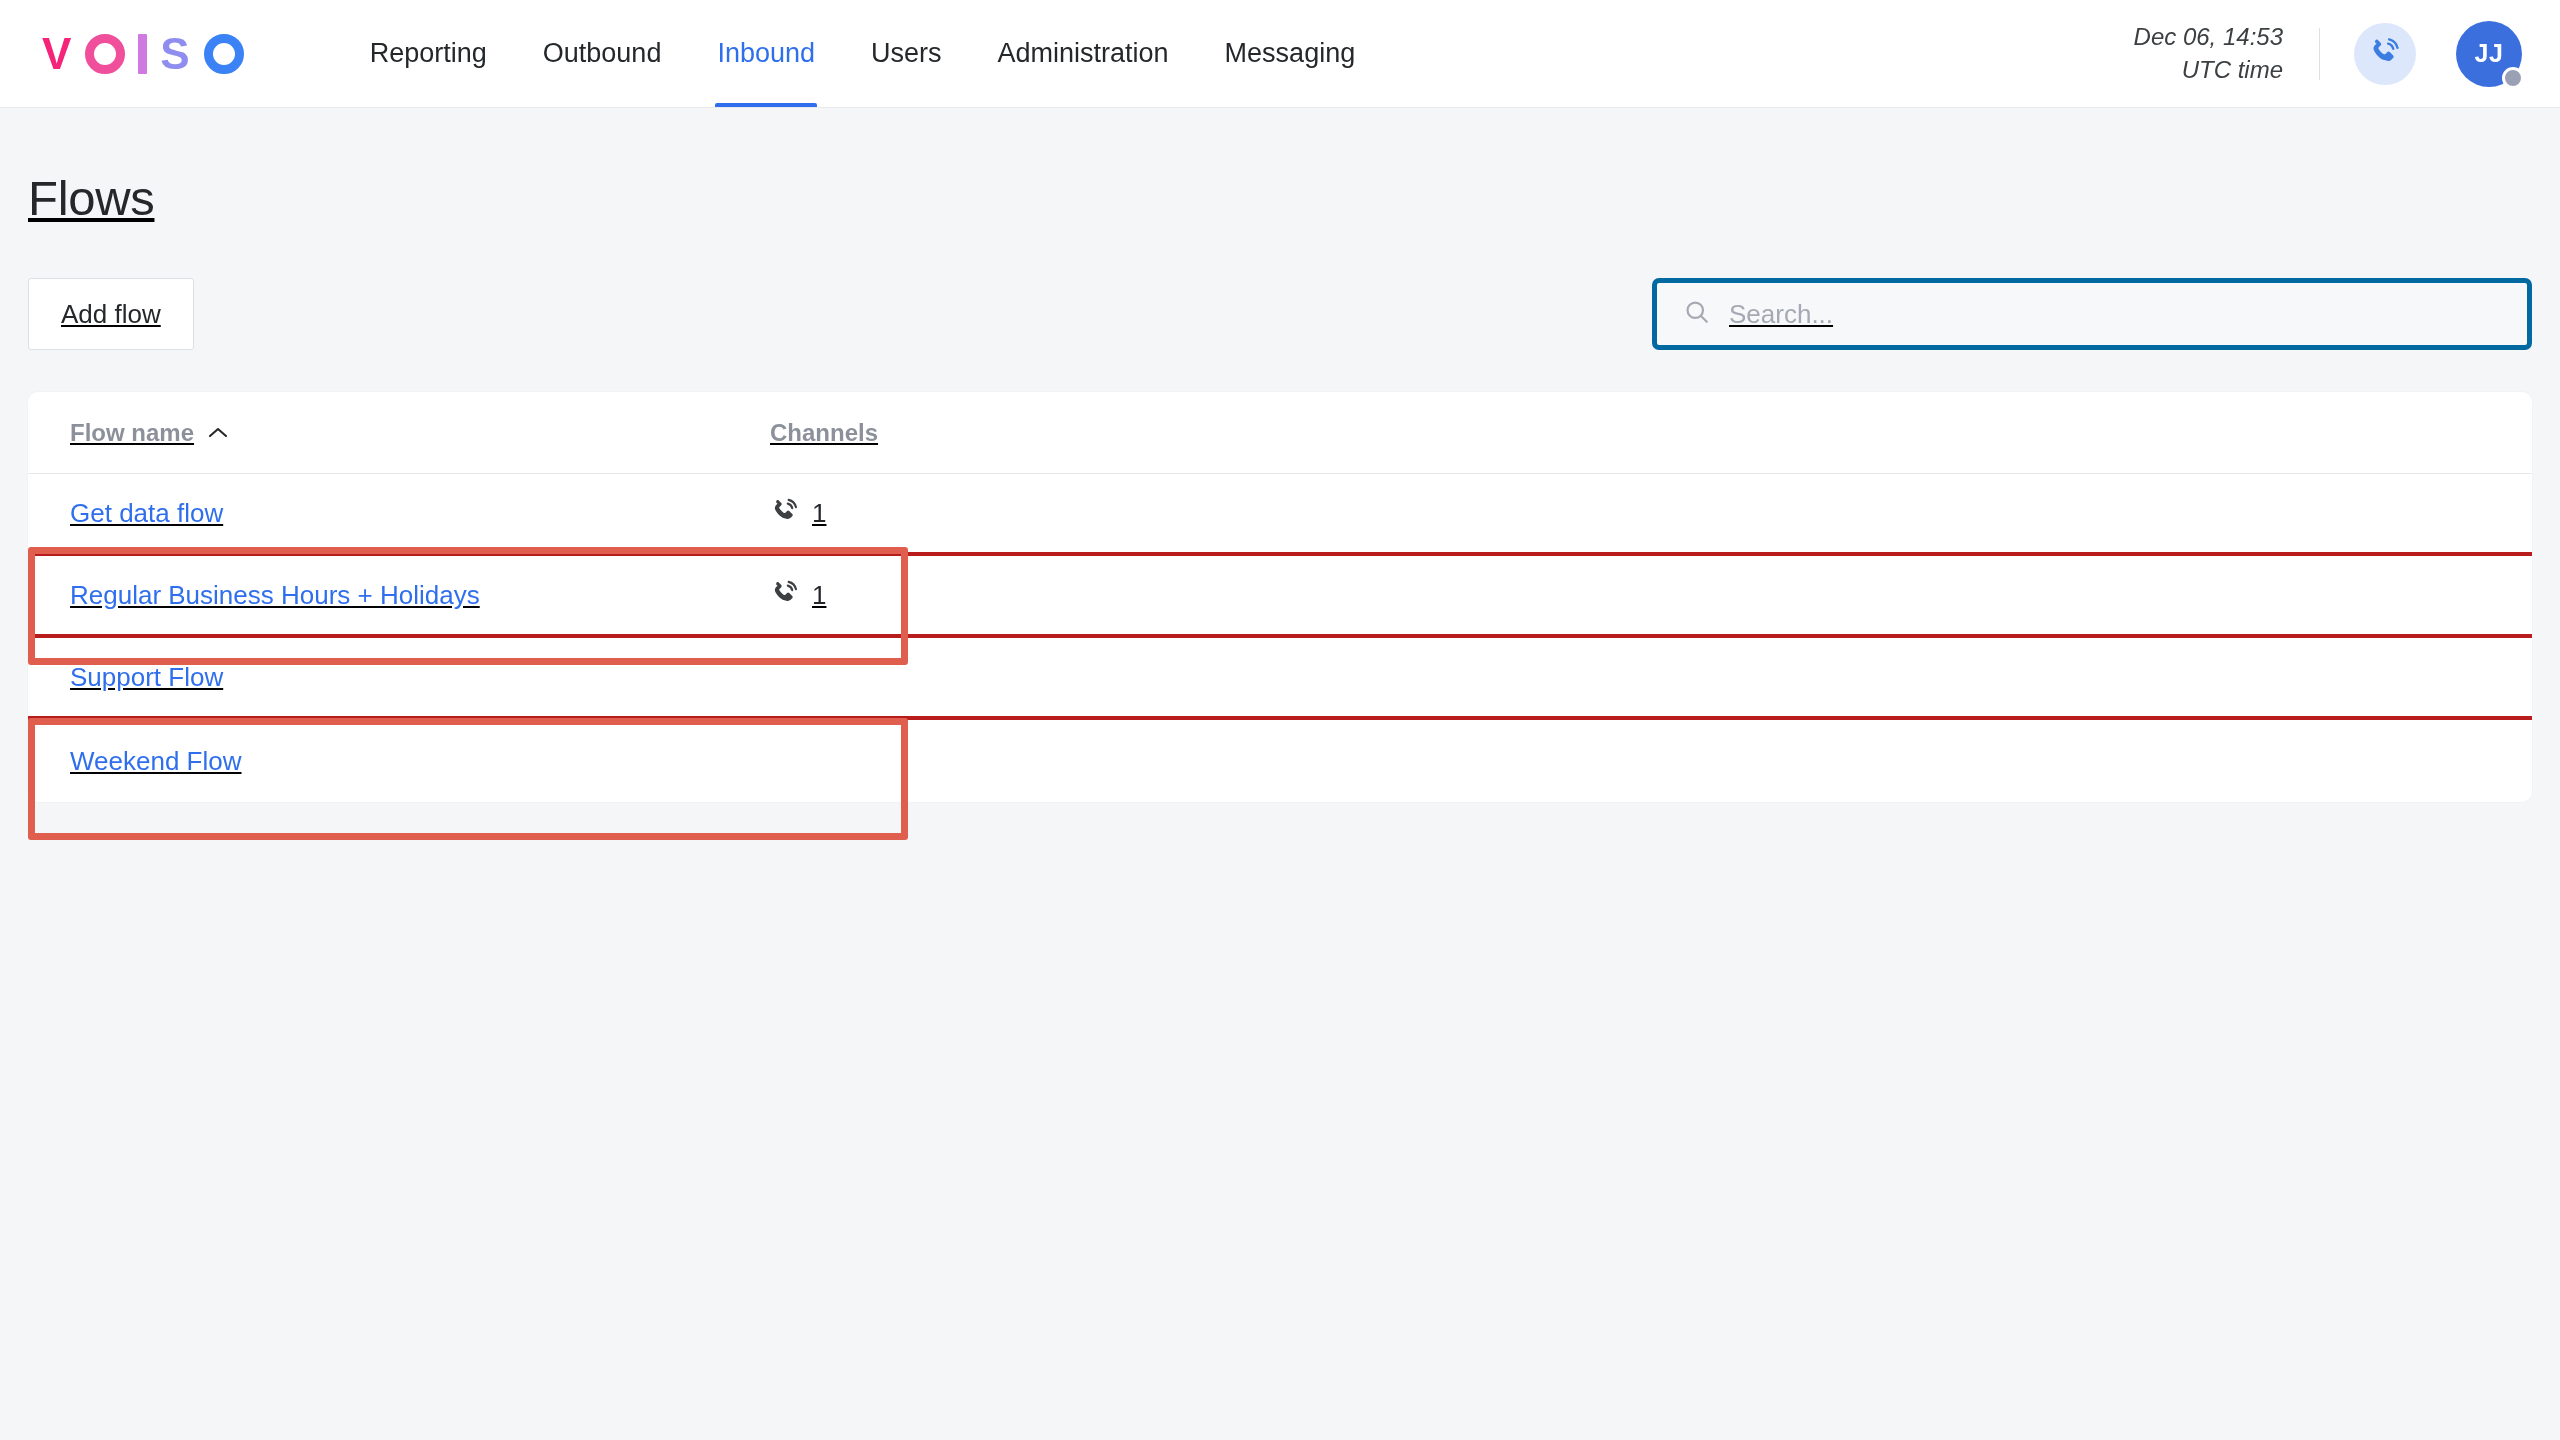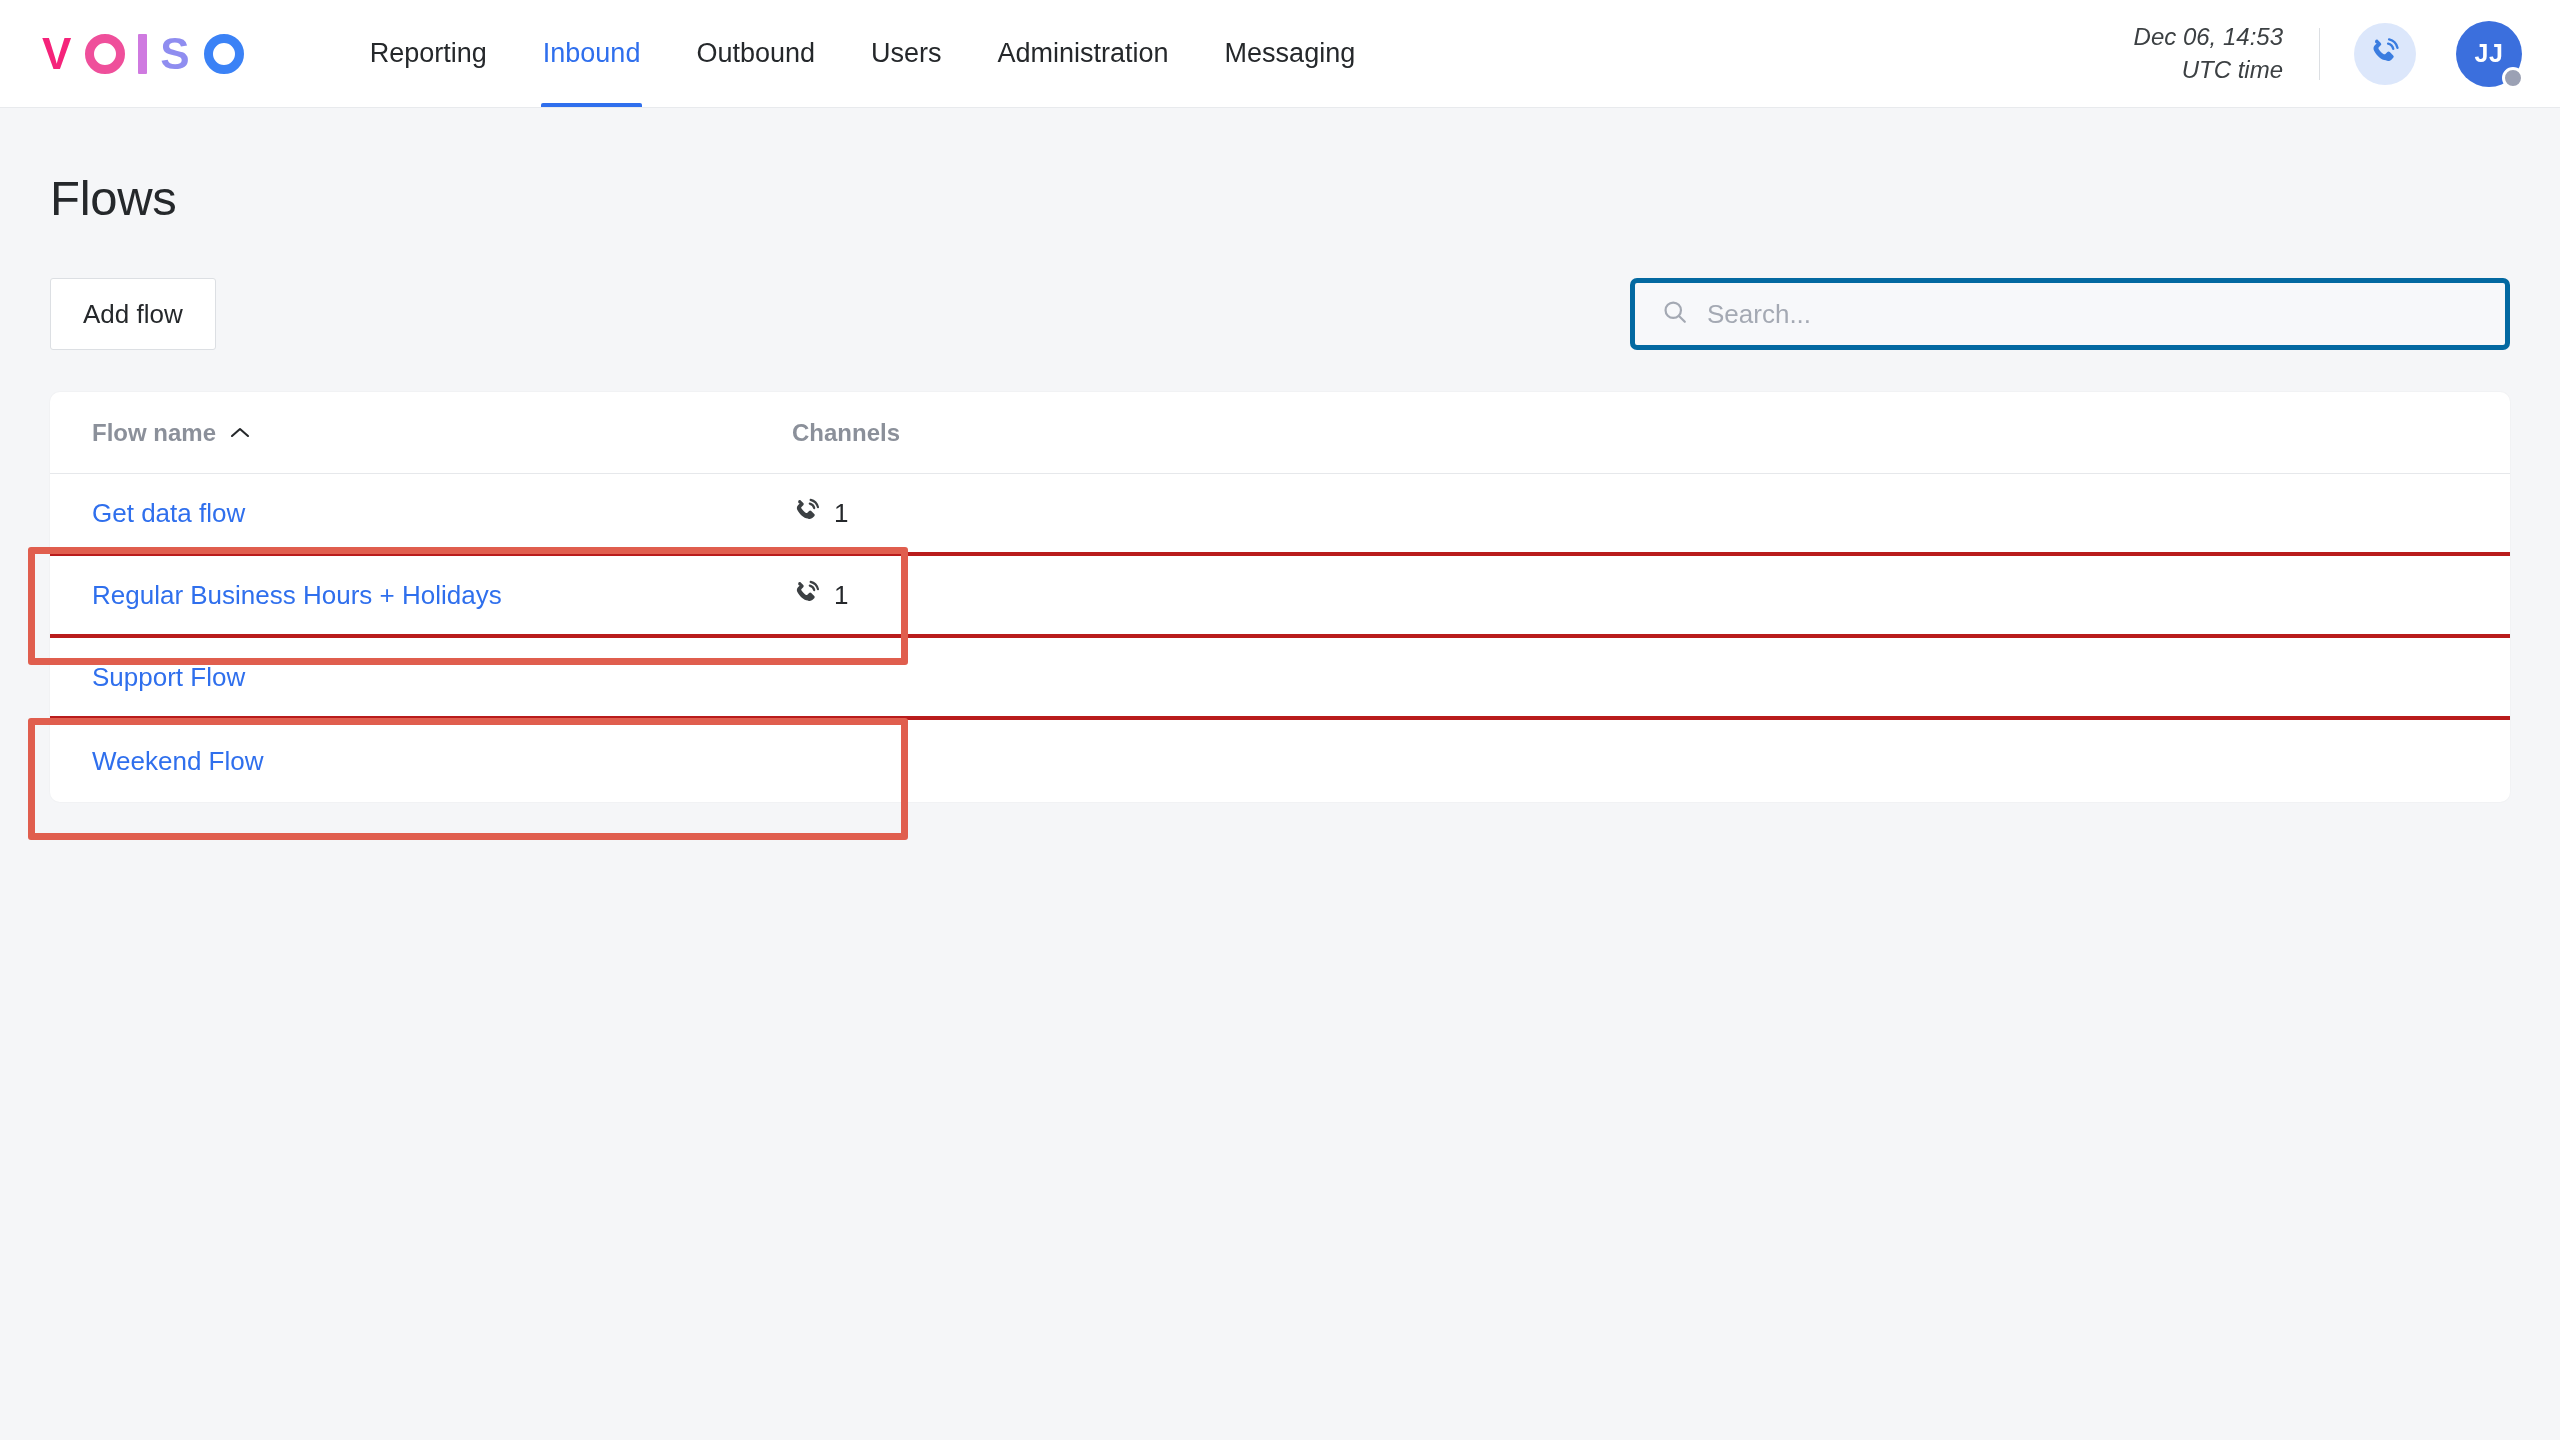--- a/index.html
+++ b/index.html
@@ -127,21 +127,21 @@
   .avatar-status {
     position: absolute;
     right: -2px; bottom: -2px;
     width: 22px; height: 22px;
     border-radius: 50%;
     background: #9ba1b4;
     border: 3px solid #ffffff;
   }
 
   
-  .page { padding: 0 50px; }
+  .page { padding: 0 28px; text-decoration: underline; }
 
   .page-title {
     font-size: 49px;
     font-weight: 400;
     color: #25282b;
     margin-top: 62px;
     letter-spacing: -0.3px;
   }
 
   .toolbar {
@@ -246,25 +246,25 @@
     <span class="logo-ring" style="color:#ef4f9b"></span>
     <span class="logo-bar" style="background:#cf7ae0"></span>
     <span class="logo-letter" style="color:#8f8df0">S</span>
     <span class="logo-ring" style="color:#3b82f6"></span>
   </div>
 
   <nav class="nav">
     <div class="nav-item">
         <span>Reporting</span>
       </div>
+    <div class="nav-item">
+        <span>Outbound</span>
+      </div>
     <div class="nav-item active">
         <span>Inbound</span>
-      </div>
-    <div class="nav-item">
-        <span>Outbound</span>
       </div>
     <div class="nav-item">
         <span>Users</span>
       </div>
     <div class="nav-item">
         <span>Administration</span>
       </div>
     <div class="nav-item">
         <span>Messaging</span>
       </div>

